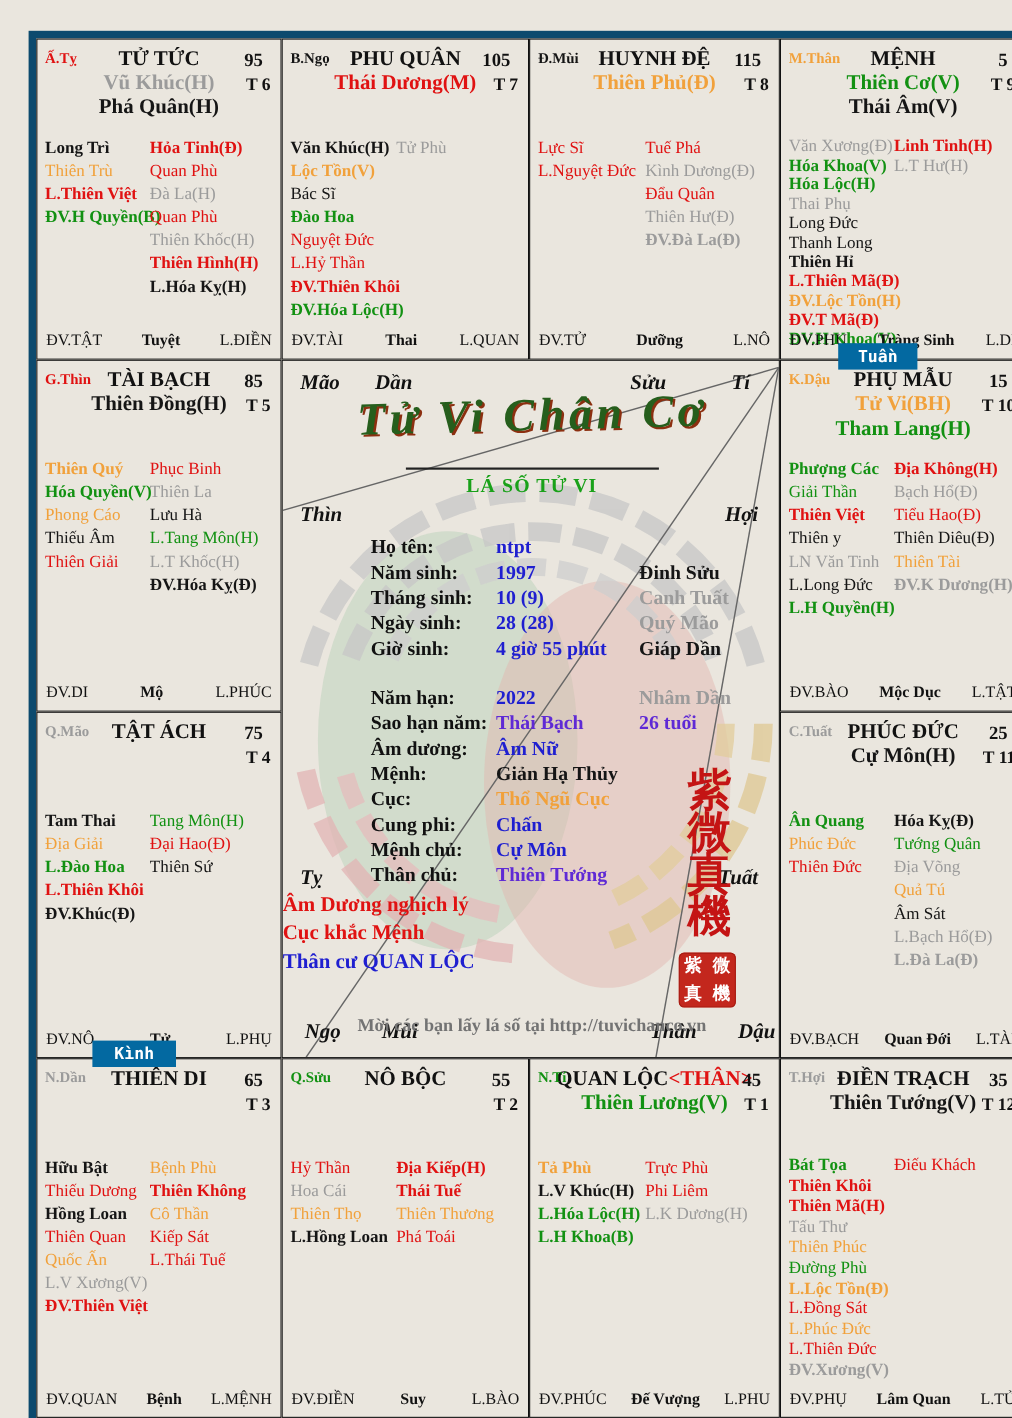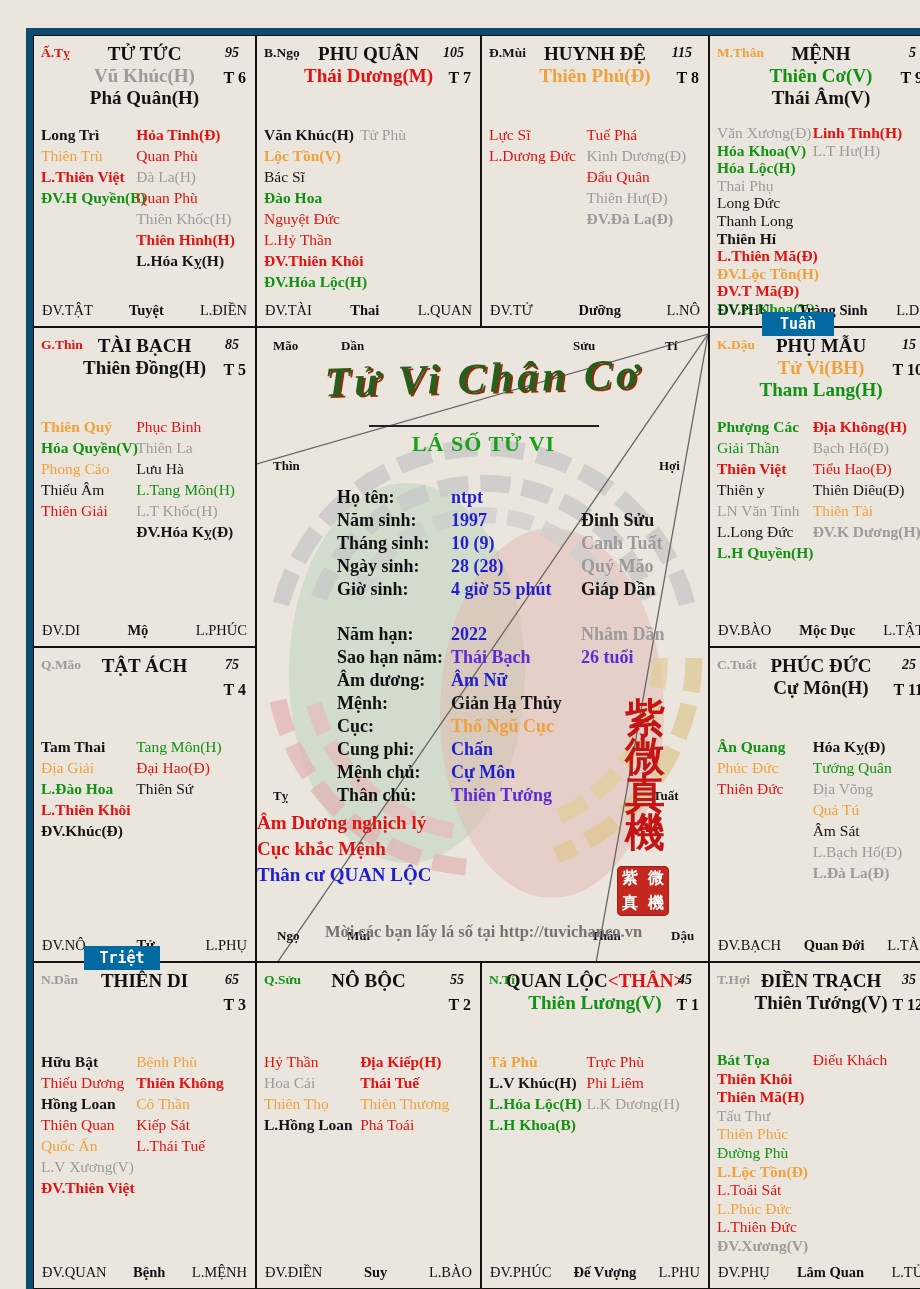--- a/index.html
+++ b/index.html
@@ -10,21 +10,21 @@
     grid-template-rows:292px 320px 315px 327px;border:7px solid #0c4a6e;}
   .cell,.center{border:1px solid #111;position:relative;background:#eae6de;box-sizing:border-box;}
   .p0{grid-area:1/1}.p1{grid-area:1/2}.p2{grid-area:1/3}.p3{grid-area:1/4}
   .p4{grid-area:2/1}.p5{grid-area:2/4}.p6{grid-area:3/1}.p7{grid-area:3/4}
   .p8{grid-area:4/1}.p9{grid-area:4/2}.p10{grid-area:4/3}.p11{grid-area:4/4}
   .center{grid-area:2/2/4/4;overflow:hidden;}
   
   .head{position:relative;height:88px;}
   .corner{position:absolute;left:7px;top:9px;font-size:13.5px;font-weight:bold;}
   .ptitle{text-align:center;padding-top:7px;font-size:19px;font-weight:bold;color:#111;white-space:nowrap;}
-  .pnum{position:absolute;right:16px;top:9px;font-size:14px;font-weight:bold;color:#111;font-style:italic;}
+  .pnum{position:absolute;right:16px;top:9px;font-size:17px;font-weight:bold;color:#111;}
   .plab{position:absolute;right:9px;top:33px;font-size:16px;font-weight:bold;color:#111;}
   .mains{text-align:center;font-size:19px;font-weight:bold;line-height:22px;}
   .lists{display:flex;padding:0 7px;font-size:15.5px;}
   .lcol{width:46%;}.rcol{width:54%;}
   .lists div{line-height:21px;white-space:nowrap;}
   .tight .lists div{line-height:17.6px;}
   .tight2 .lists div{line-height:18.6px;}
   .pfoot{position:absolute;left:8px;right:8px;bottom:7px;display:flex;
     justify-content:space-between;font-size:14.5px;color:#111;}
   .pfoot .mid{font-weight:bold;}
@@ -34,26 +34,26 @@
   .extra{color:#e01212;font-weight:bold;}
   
   .badge{position:absolute;background:#0369a1;color:#fff;z-index:40;text-align:center;
     font-family:"DejaVu Sans Mono",monospace;font-weight:bold;font-size:15px;line-height:24px;}
   .badge-tuan{left:762px;top:312px;width:72px;height:24px;}
   .badge-triet{left:84px;top:946px;width:76px;height:24px;}
   
   .wm,.lines{position:absolute;left:0;top:0;}
   .wm{z-index:0;}.lines{z-index:1;}
   .clayer{position:absolute;left:0;top:0;width:453px;height:635px;z-index:2;}
-  .zlab{position:absolute;font-size:13px;font-weight:bold;color:#111;}
+  .zlab{position:absolute;font-size:19px;font-weight:bold;color:#111;font-style:italic;}
   .logo{position:absolute;left:0;right:0;top:26px;text-align:center;font-size:42px;
     font-weight:bold;font-style:italic;color:#265e1c;transform:rotate(-1.5deg);
     text-shadow:2px 2px 0 #8c2f10;letter-spacing:4px;white-space:nowrap;}
   .divider{position:absolute;left:112px;top:97px;width:230px;border-top:2px solid #222;}
-  .subtitle{position:absolute;left:0;right:0;top:103px;text-align:center;font-size:22px;
+  .subtitle{position:absolute;left:0;right:0;top:103px;text-align:center;font-size:18px;
     font-weight:bold;color:#19a119;letter-spacing:1px;}
   .info{position:absolute;left:80px;top:158px;right:4px;}
   .irow{display:flex;height:23px;line-height:23px;font-size:18px;white-space:nowrap;}
   .irow.gap{margin-top:22px;}
   .ilab{width:114px;font-weight:bold;color:#111;}
   .ival{width:130px;font-weight:bold;}
   .irt{font-weight:bold;}
   .notes{position:absolute;left:0;width:453px;top:482px;text-align:left;}
   .notes div{font-size:19px;font-weight:bold;line-height:26px;}
   .sealv{position:absolute;left:366px;top:372px;z-index:3;color:#c41414;
@@ -141,21 +141,21 @@
           <div class="ptitle"><span>HUYNH ĐỆ</span></div>
           <span class="pnum">115</span>
           <span class="plab">T 8</span>
           <div class="mains">
             <div class="sstar o b">Thiên Phủ(Đ)</div>
           </div>
         </div>
         <div class="lists">
           <div class="lcol">
             <div class="sstar r">Lực Sĩ</div>
-            <div class="sstar r">L.Dương Đức</div>
+            <div class="sstar r">L.Nguyệt Đức</div>
           </div>
           <div class="rcol">
             <div class="sstar r">Tuế Phá</div>
             <div class="sstar y">Kình Dương(Đ)</div>
             <div class="sstar r">Đẩu Quân</div>
             <div class="sstar y">Thiên Hư(Đ)</div>
             <div class="sstar y b">ĐV.Đà La(Đ)</div>
           </div>
         </div>
         <div class="pfoot">
@@ -429,21 +429,21 @@
         </div>
         <div class="lists">
           <div class="lcol">
             <div class="sstar g b">Bát Tọa</div>
             <div class="sstar r b">Thiên Khôi</div>
             <div class="sstar r b">Thiên Mã(H)</div>
             <div class="sstar y">Tấu Thư</div>
             <div class="sstar o">Thiên Phúc</div>
             <div class="sstar g">Đường Phù</div>
             <div class="sstar o b">L.Lộc Tồn(Đ)</div>
-            <div class="sstar r">L.Toái Sát</div>
+            <div class="sstar r">L.Đồng Sát</div>
             <div class="sstar o">L.Phúc Đức</div>
             <div class="sstar r">L.Thiên Đức</div>
             <div class="sstar y b">ĐV.Xương(V)</div>
           </div>
           <div class="rcol">
             <div class="sstar r">Điếu Khách</div>
           </div>
         </div>
         <div class="pfoot">
           <span>ĐV.PHỤ</span>
@@ -565,14 +565,14 @@
       <div class="stamp">
           <span>紫</span>
           <span>微</span>
           <span>真</span>
           <span>機</span>
         </div>
     </div>
   </div>
 
   <div class="badge badge-tuan">Tuần</div>
-  <div class="badge badge-triet">Triệt</div>
+  <div class="badge badge-triet">Kình</div>
 </div>
 
 </body></html>

